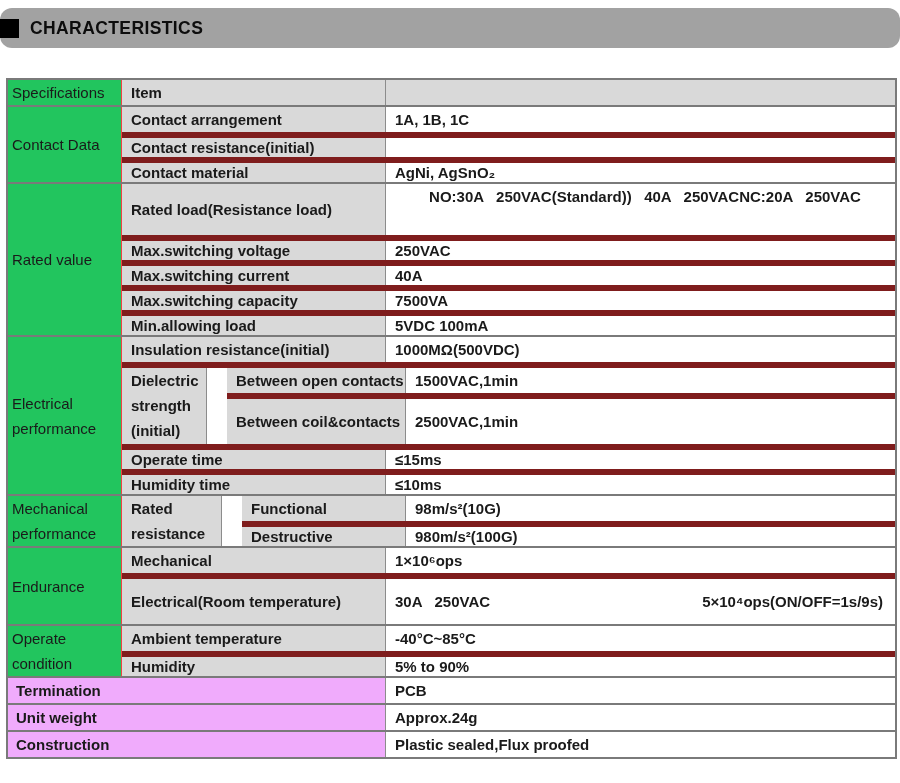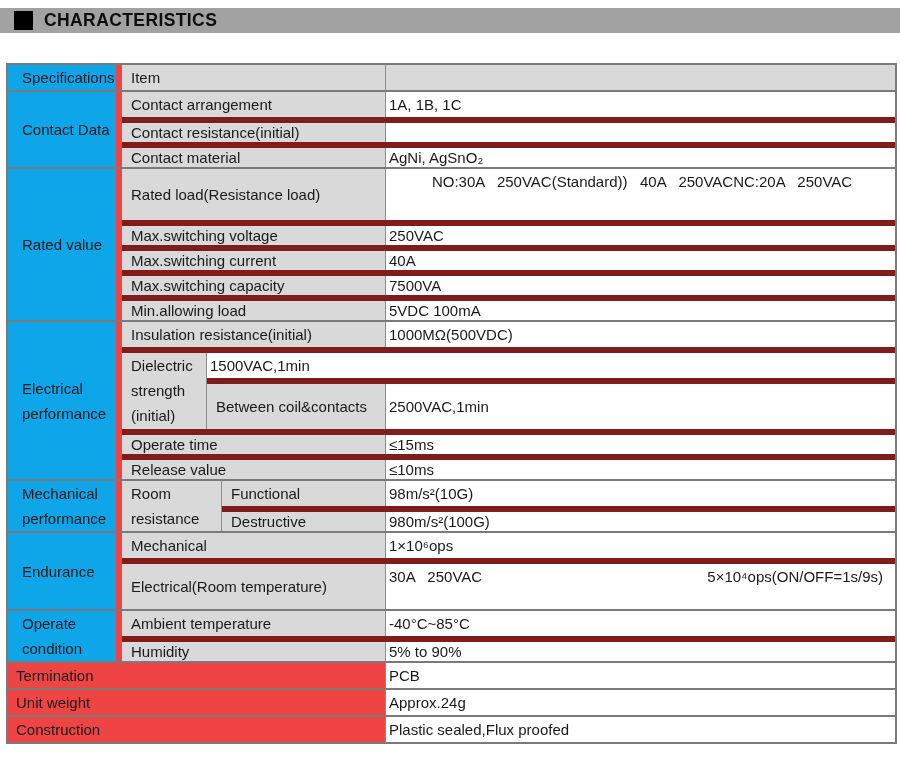--- a/index.html
+++ b/index.html
@@ -8,26 +8,26 @@
     height: 783px;
     font-family: "Liberation Sans", sans-serif;
     font-size: 15px;
     color: #1a1a1a;
     overflow: hidden;
   }
 
   
   .titlebar {
     margin-top: 8px;
-    height: 25px;
+    height: 40px;
     width: 900px;
     background: #a2a2a2;
     display: flex;
     align-items: center;
-    padding-left: 14px;
+    border-radius: 12px;
   }
   .sq {
     width: 19px; height: 19px;
     background: #000;
     margin-right: 11px;
     flex: 0 0 auto;
   }
   .titlebar h1 {
     font-size: 17.5px;
     font-weight: bold;
@@ -41,72 +41,72 @@
     width: 891px;
     border: 2px solid #7a7a7a;
     background: #fff;
   }
   .sec { display: flex; border-top: 2px solid #7a7a7a; }
   .sec:first-child { border-top: none; }
 
   .c1 {
     width: 114px;
     flex: 0 0 114px;
-    background: #0ea5e9;
-    border-right: 6px solid #ef4444;
-    padding-left: 14px;
+    background: #22c55e;
+    border-right: 1px solid #ef4444;
+    padding-left: 4px;
     display: flex;
     flex-direction: column;
     justify-content: center;
     line-height: 25px;
   }
-  .grp { flex: 1 1 auto; display: flex; flex-direction: column; min-width: 0; }
+  .grp { flex: 1 1 auto; display: flex; flex-direction: column; min-width: 0; font-weight: bold; }
 
   .row { display: flex; border-top: 6px solid #7f1d1d; height: 25px; }
   .row:first-child { border-top: none; }
   .row.h51 { height: 51px; }
-  .row.hauto { height: auto; }
+  .row.hauto { height: auto; gap: 20px; }
 
   .item {
     width: 264px;
     flex: 0 0 264px;
     background: #d9d9d9;
     border-right: 1px solid #8c8c8c;
     padding-left: 9px;
     display: flex;
     align-items: center;
   }
   .itemwide {
     width: 378px;
     flex: 0 0 378px;
-    background: #ef4444;
+    background: #f0abfc;
     border-right: 1px solid #8c8c8c;
     padding-left: 8px;
     display: flex;
     align-items: center;
   }
   .val {
     flex: 1 1 auto;
     background: #ffffff;
-    padding-left: 3px;
+    padding-left: 9px;
     display: flex;
     align-items: center;
     white-space: pre;
     min-width: 0;
   }
   .val.gray { background: #d9d9d9; }
   .val.multiline {
     flex-direction: row;
     justify-content: center;
     align-items: flex-start;
     line-height: 25px;
   }
   .val.split {
     flex-direction: column;
-    justify-content: space-between;
+    justify-content: center;
     align-items: stretch;
     line-height: 25px;
     padding-right: 12px;
   }
   .eline { display: flex; justify-content: space-between; }
 
   
   .sublabel {
     background: #d9d9d9;
     border-right: 1px solid #8c8c8c;
@@ -199,48 +199,49 @@
           <div class="val">1000MΩ(500VDC)</div>
         </div>
         <div class="row hauto">
           <div class="sublabel w85">
             <div>Dielectric</div>
             <div>strength</div>
             <div>(initial)</div>
           </div>
           <div class="subrows">
             <div class="row">
+              <div class="item w179">Between open contacts</div>
               <div class="val">1500VAC,1min</div>
             </div>
             <div class="row h51">
               <div class="item w179">Between coil&amp;contacts</div>
               <div class="val">2500VAC,1min</div>
             </div>
           </div>
         </div>
         <div class="row">
           <div class="item">Operate time</div>
           <div class="val">≤15ms</div>
         </div>
         <div class="row">
-          <div class="item">Release value</div>
+          <div class="item">Humidity time</div>
           <div class="val">≤10ms</div>
         </div>
       </div>
     </div>
 
     <div class="sec">
       <div class="c1">
         <div>Mechanical</div>
         <div>performance</div>
       </div>
       <div class="grp">
         <div class="row hauto">
           <div class="sublabel w100">
-            <div>Room</div>
+            <div>Rated</div>
             <div>resistance</div>
           </div>
           <div class="subrows">
             <div class="row">
               <div class="item w164">Functional</div>
               <div class="val">98m/s²(10G)</div>
             </div>
             <div class="row">
               <div class="item w164">Destructive</div>
               <div class="val">980m/s²(100G)</div>

